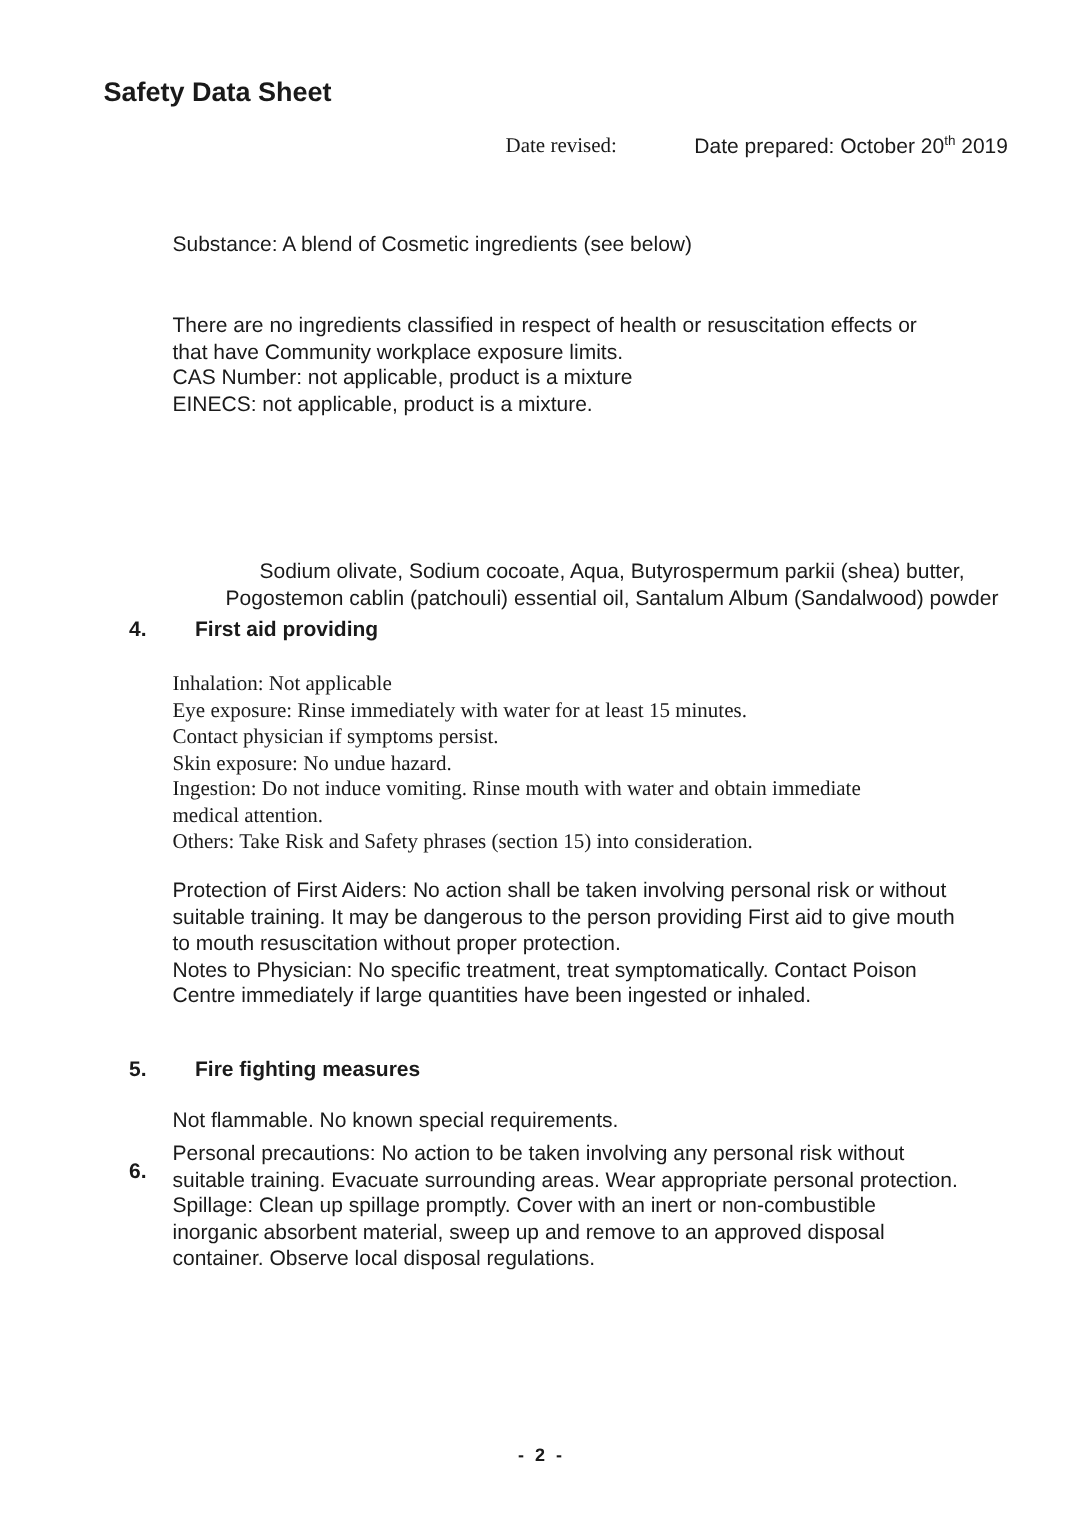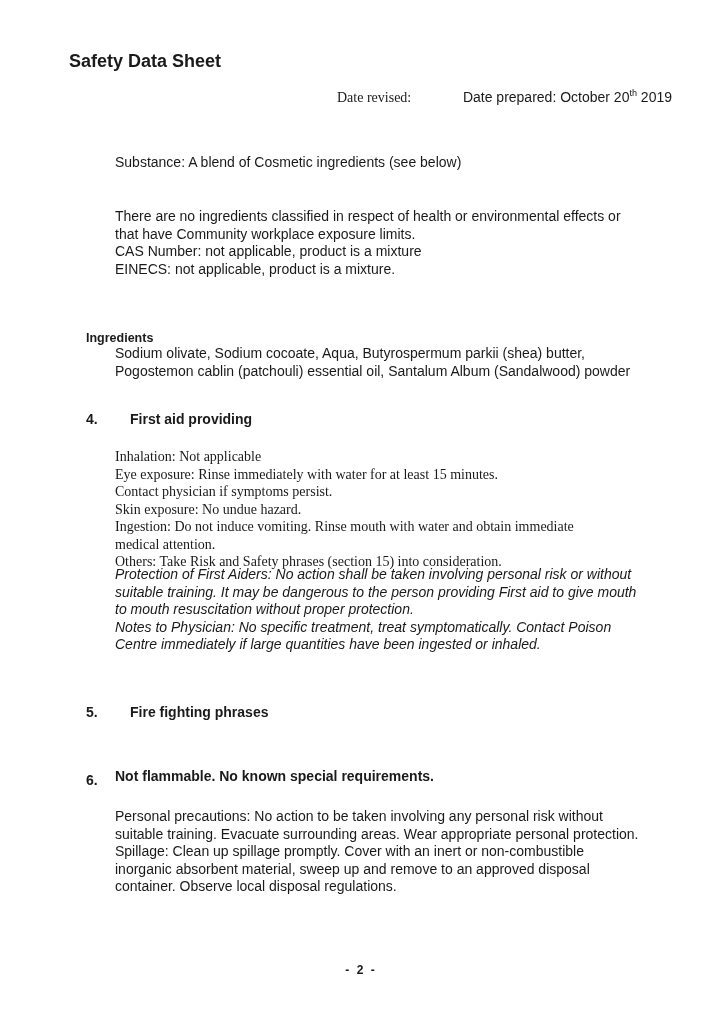--- a/index.html
+++ b/index.html
@@ -58,38 +58,38 @@
   .pos-classification { top: 208px; }
   .subheading {
     position: absolute;
     left: 86px;
     width: 586px;
     font-size: 12.5px;
     font-weight: bold;
     line-height: 16px;
   }
   .pos-ingredients-heading { top: 330px; }
-  .pos-ingredients-list    { top: 345px; }
+  .pos-ingredients-list    { top: 372px; text-align: center; }
   .section-heading {
     position: absolute;
     left: 86px;
     width: 586px;
     font-size: 14px;
     font-weight: bold;
     line-height: 17.5px;
     display: flex;
   }
   .sec-num { width: 44px; flex: 0 0 44px; }
   .pos-sec4       { top: 411px; }
   .pos-firstaid-1 { top: 448px; font-family: Liberation Serif, serif; }
-  .pos-firstaid-2 { top: 566px; font-style: italic; }
+  .pos-firstaid-2 { top: 585px; }
   .pos-sec5       { top: 704px; }
-  .pos-fire       { top: 768px; font-weight: bold; }
+  .pos-fire       { top: 738px; }
   .pos-sec6       { top: 772px; }
-  .pos-accidental { top: 808px; }
+  .pos-accidental { top: 760px; }
   .footer {
     position: absolute;
     left: 0;
     top: 963px;
     width: 720px;
     text-align: center;
     font-size: 12px;
     font-weight: bold;
     word-spacing: 4px;
     line-height: 15px;
@@ -102,26 +102,25 @@
 
   <h1 class="doc-title">Safety Data Sheet</h1>
 
   <div class="date-line">
     <span class="date-prepared"><span>Date prepared: October 20</span><sup class="ord">th</sup><span> 2019</span></span>
     <span class="date-revised">Date revised:</span>
   </div>
 
   <div class="para pos-substance">Substance: A blend of Cosmetic ingredients (see below)</div>
 
-  <div class="para pos-classification">There are no ingredients classified in respect of health or environmental effects or
+  <div class="para pos-classification">There are no ingredients classified in respect of health or resuscitation effects or
 that have Community workplace exposure limits.
 CAS Number: not applicable, product is a mixture
 EINECS: not applicable, product is a mixture.</div>
 
-  <div class="subheading pos-ingredients-heading">Ingredients</div>
 
   <div class="para pos-ingredients-list">Sodium olivate, Sodium cocoate, Aqua, Butyrospermum parkii (shea) butter,
 Pogostemon cablin (patchouli) essential oil, Santalum Album (Sandalwood) powder</div>
 
   <div class="section-heading pos-sec4">
     <span class="sec-num">4.</span>
     <span class="sec-title">First aid providing</span>
   </div>
 
   <div class="para pos-firstaid-1">Inhalation: Not applicable
@@ -133,21 +132,21 @@
 Others: Take Risk and Safety phrases (section 15) into consideration.</div>
 
   <div class="para pos-firstaid-2">Protection of First Aiders: No action shall be taken involving personal risk or without
 suitable training. It may be dangerous to the person providing First aid to give mouth
 to mouth resuscitation without proper protection.
 Notes to Physician: No specific treatment, treat symptomatically. Contact Poison
 Centre immediately if large quantities have been ingested or inhaled.</div>
 
   <div class="section-heading pos-sec5">
     <span class="sec-num">5.</span>
-    <span class="sec-title">Fire fighting phrases</span>
+    <span class="sec-title">Fire fighting measures</span>
   </div>
 
   <div class="para pos-fire">Not flammable. No known special requirements.</div>
 
   <div class="section-heading pos-sec6">
     <span class="sec-num">6.</span>
   </div>
 
   <div class="para pos-accidental">Personal precautions: No action to be taken involving any personal risk without
 suitable training. Evacuate surrounding areas. Wear appropriate personal protection.

